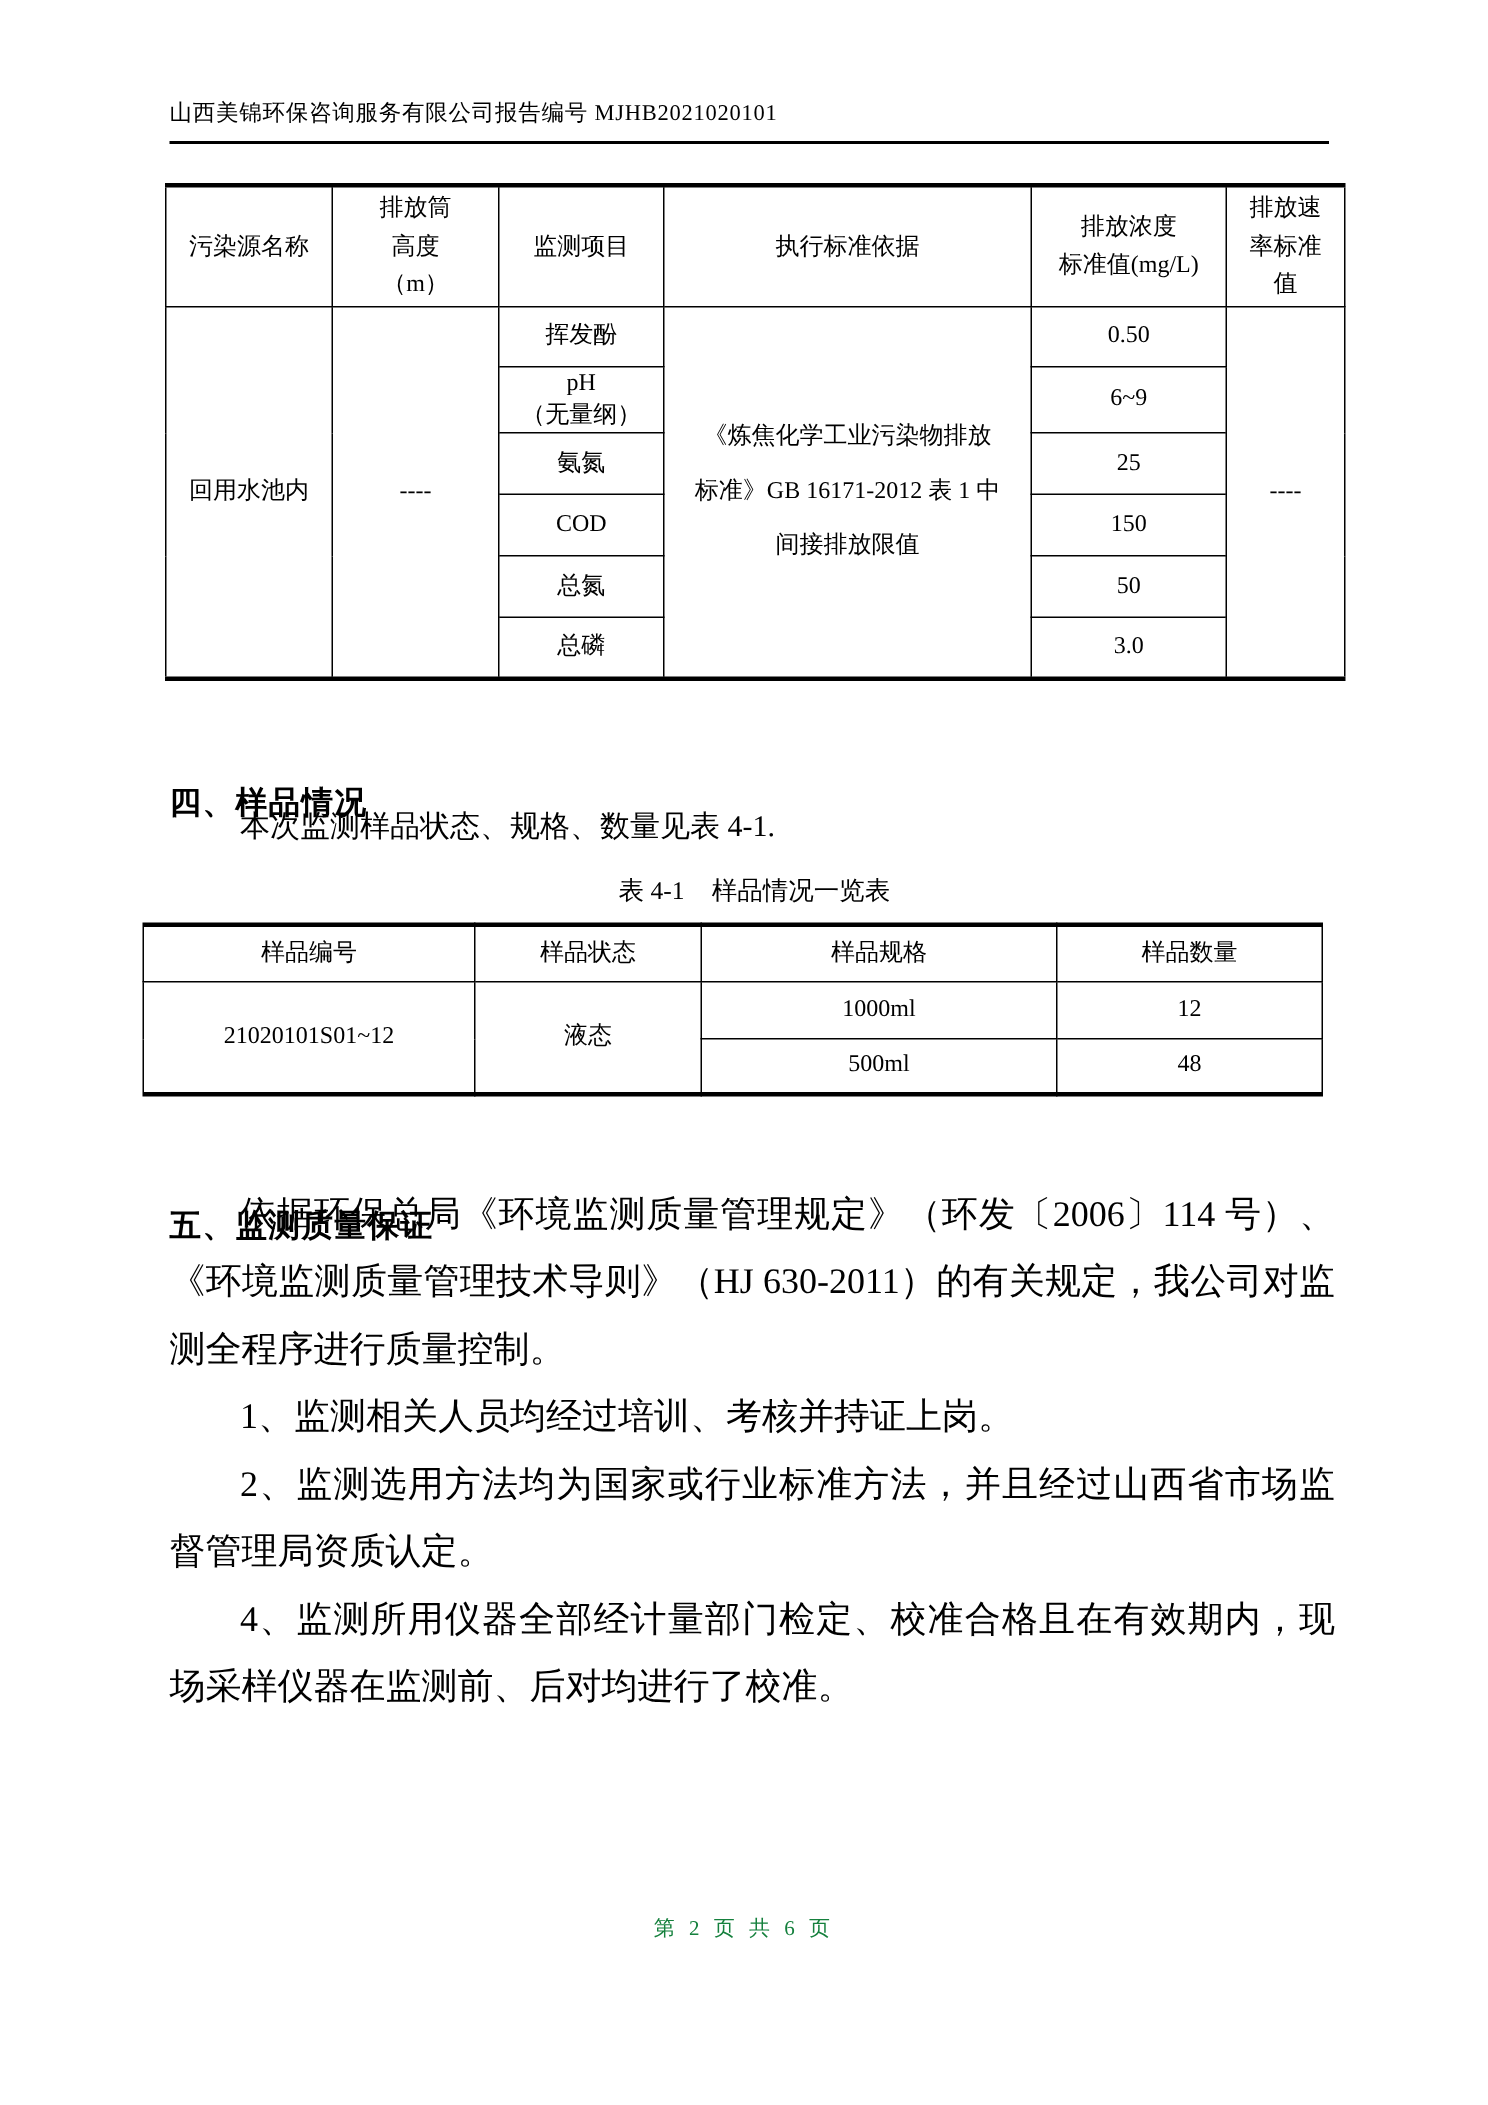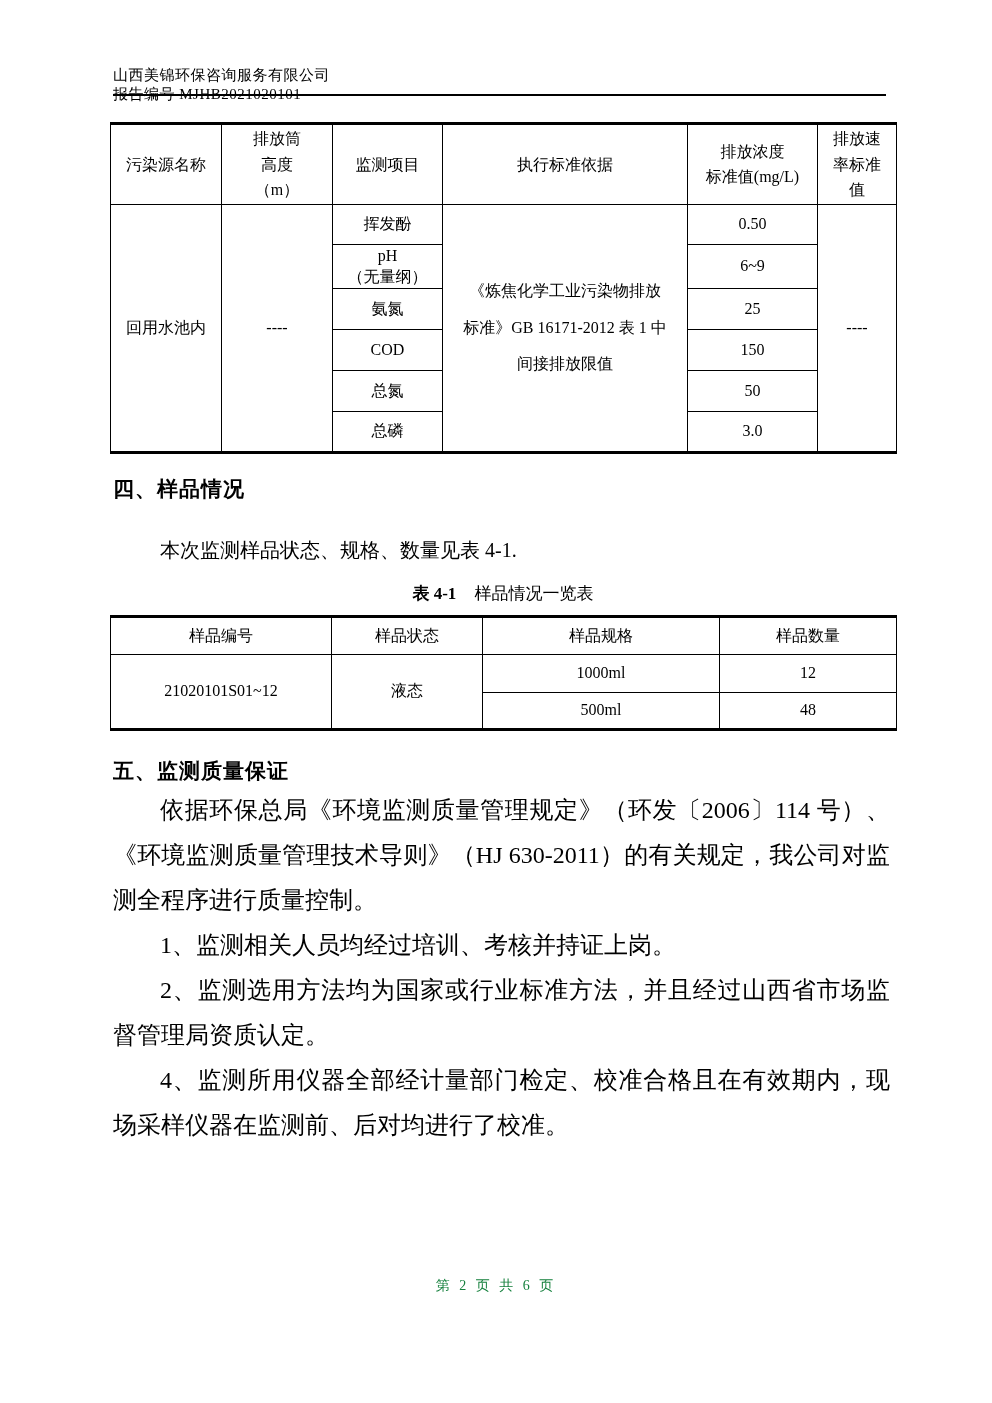--- a/index.html
+++ b/index.html
@@ -10,21 +10,21 @@
     background: #ffffff;
     color: #000;
     font-family: "Liberation Serif", "DejaVu Serif", serif;
     overflow: hidden;
     margin: 0 auto;
   }
   
   .doc-header {
     position: absolute; left: 113px; right: 106px; top: 66px;
     display: flex; justify-content: flex-start; align-items: baseline;
-    font-size: 15px; letter-spacing: 0.5px; flex-direction: column;
+    font-size: 15px; letter-spacing: 0.5px;
   }
   .header-rule {
     position: absolute; left: 113px; right: 106px; top: 94px;
     height: 2px; background: #000;
   }
   
   table {
     border-collapse: collapse;
     table-layout: fixed;
     width: 786px;
@@ -41,41 +41,41 @@
     line-height: 1.3;
     padding: 1px 3px;
   }
   .table1 { position: absolute; left: 110px; top: 122px; }
   .table1 thead tr { height: 79px; }
   .table1 thead th { line-height: 1.6; }
   .table1 .r0 { height: 40px; }
   .table1 .r1 { height: 43px; }
   .table1 .r2, .table1 .r3, .table1 .r4, .table1 .r5 { height: 41px; }
   .table1 .std-cell { line-height: 2.3; }
-  .table2 { position: absolute; left: 110px; top: 615px; }
+  .table2 { position: absolute; left: 95px; top: 615px; }
   .table2 thead tr { height: 38px; }
   .table2 .s0 { height: 38px; }
   .table2 .s1 { height: 37px; }
   
   .section-heading {
     position: absolute; left: 113px;
     font-family: "Liberation Sans", "DejaVu Sans", sans-serif;
-    font-weight: bold; font-size: 21px; letter-spacing: 1px;
+    font-weight: bold; font-size: 21px; letter-spacing: 1px; margin-top: 46px;
   }
   .h4 { top: 475px; }
   .h5 { top: 757px; }
   .p4 {
     position: absolute; left: 113px; top: 537px; width: 777px;
     font-size: 20px; text-indent: 47px;
   }
   .caption {
     position: absolute; left: 110px; top: 582px; width: 786px;
     text-align: center; font-size: 17px;
   }
-  .caption .cap-label { font-weight: bold; }
+  .caption .cap-label { font-weight: normal; }
   .caption .cap-title { margin-left: 14px; }
   .body5 {
     position: absolute; left: 113px; top: 788px; width: 777px;
     font-size: 24px; line-height: 45px; text-align: justify;
   }
   .body5 p { text-indent: 47px; margin: 0; }
   
   .doc-footer {
     position: absolute; left: 0; right: 0; top: 1277px;
     text-align: center; font-size: 14px; letter-spacing: 3px;

